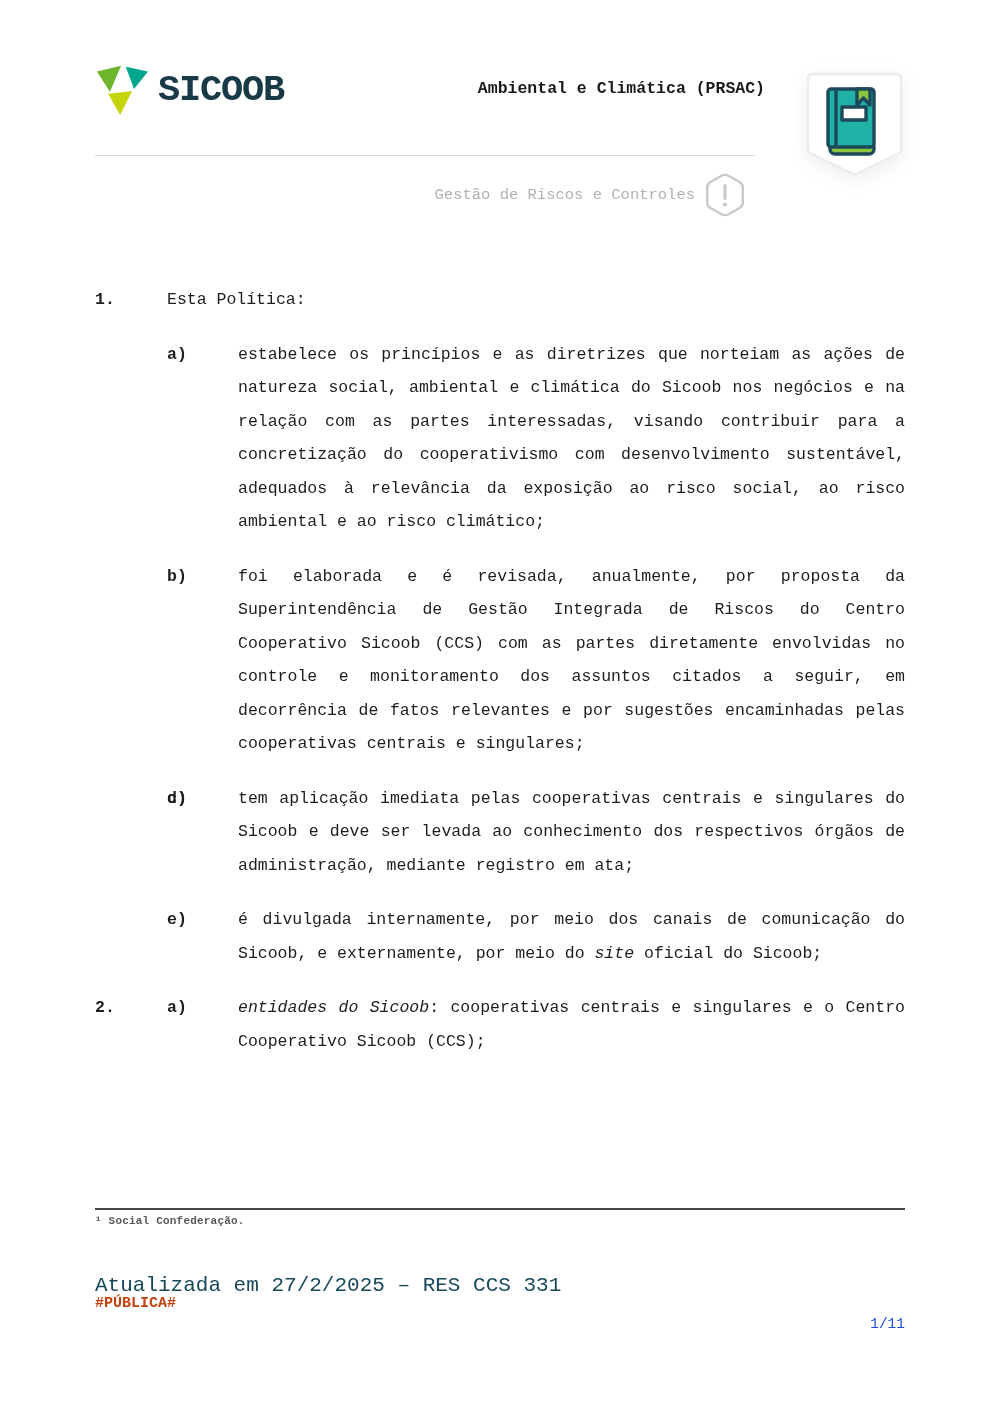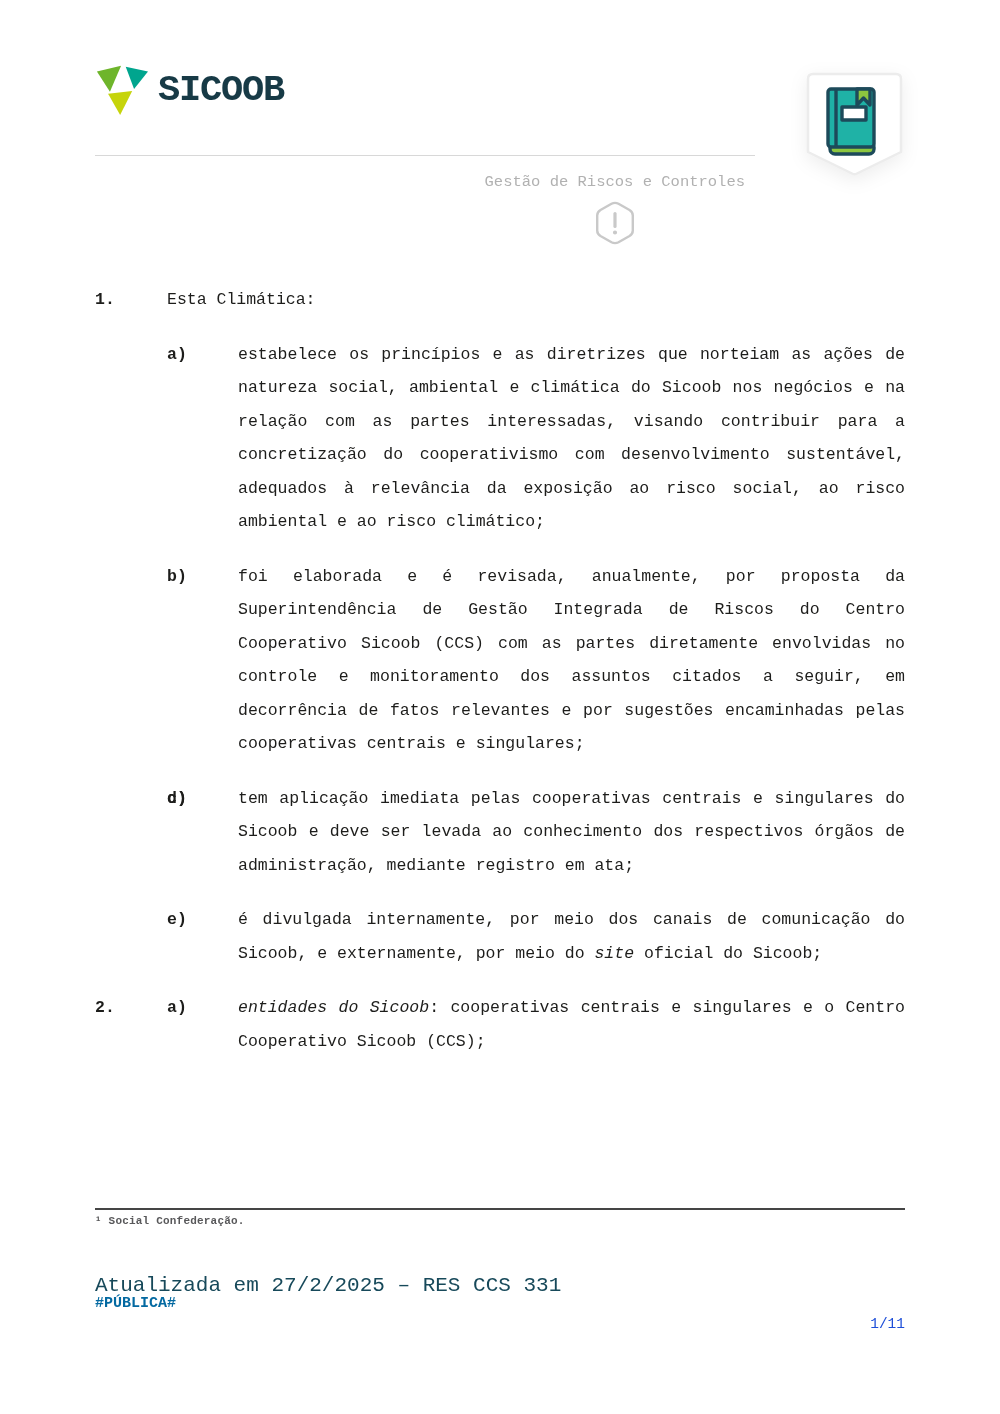--- a/index.html
+++ b/index.html
@@ -20,21 +20,21 @@
   .doc-title {
     position:absolute; right:235px; top:72px; text-align:right;
     font-size:16.5px; font-weight:700; color:#1a1a18; line-height:25px;
   }
   .header-rule {
     position:absolute; left:95px; top:151px; width:660px; height:0;
     border-top:1.5px solid #d8d8d8;
   }
   .category {
     position:absolute; right:255px; top:169px; display:flex; align-items:center; gap:10px;
-    color:#b1b1b1; font-size:15.5px;flex-direction:column;
+    color:#b1b1b1; font-size:15.5px;
   }
   .category svg { display:block; }
 
   
   .badge {
     position:absolute; left:806px; top:68px; width:97px; height:106px;
     filter:drop-shadow(0 5px 9px rgba(0,0,0,0.07));
   }
 
   
@@ -55,21 +55,21 @@
     border-top:2px solid #454545;
   }
   .footnote {
     position:absolute; left:95px; top:1211px;
     font-size:11px; font-weight:700; color:#58585a; letter-spacing:0.2px;
   }
 
   
   .footer-class {
     position:absolute; left:95px; top:1291px;
-    font-size:15px; font-weight:700; color:#0369a1;
+    font-size:15px; font-weight:700; color:#c2410c;
   }
   .footer-updated {
     position:absolute; left:95px; top:1270px;
     font-size:21px; color:#17495a;
   }
   .footer-page {
     position:absolute; right:95px; top:1312px;
     font-size:14.5px; color:#1d4ed8;
   }
 </style>
@@ -83,20 +83,21 @@
       <svg width="54" height="52" viewBox="0 0 58 56" aria-hidden="true">
         <polygon points="2,8 28,2 16,30" fill="#6eb52b"></polygon>
         <polygon points="33,3 57,8 42,27" fill="#00a58e"></polygon>
         <polygon points="14,32 40,29 27,55" fill="#c6d40b"></polygon>
       </svg>
     </span>
     <span class="wordmark">SICOOB</span>
   </div>
 
   <div class="doc-title">
+    <div>Ambiental e Climática (PRSAC)</div>
   </div>
 
   <div class="header-rule"></div>
 
   <div class="category">
     <span>Gestão de Riscos e Controles</span>
     <span>
       <svg width="40" height="44" viewBox="0 0 40 44" fill="none" stroke="#c9c9c9" stroke-width="2.4" stroke-linejoin="round" stroke-linecap="round">
         <path d="M16.5 2.8 Q20 1 23.5 2.8 L34.5 9 Q37.8 11 37.8 14.6 V29.4 Q37.8 33 34.5 35 L23.5 41.2 Q20 43 16.5 41.2 L5.5 35 Q2.2 33 2.2 29.4 V14.6 Q2.2 11 5.5 9 Z"></path>
         <line x1="20" y1="12.5" x2="20" y2="25.5" stroke-width="3.2"></line>
@@ -112,21 +113,21 @@
         <rect x="24" y="70" width="44" height="12" rx="5" fill="#8cc63f"></rect>
         <rect x="22" y="17" width="46" height="58" rx="3" fill="#1fb2a6"></rect>
         <line x1="30" y1="17" x2="30" y2="75"></line>
         <rect x="36" y="35" width="24" height="13" fill="#ffffff"></rect>
         <polygon points="51,17 64,17 64,33 57.5,26 51,33" fill="#8cc63f"></polygon>
       </g>
     </svg>
   </div>
 
   <div class="doc-body" id="paragraphs">
-      <div class="para l1"><span class="marker">1.</span><span><span>Esta Climática:</span></span></div>
+      <div class="para l1"><span class="marker">1.</span><span><span>Esta Política:</span></span></div>
       <div class="para l2"><span class="marker">a)</span><span><span>estabelece os princípios e as diretrizes que norteiam as ações de natureza social, ambiental e climática do Sicoob nos negócios e na relação com as partes interessadas, visando contribuir para a concretização do cooperativismo com desenvolvimento sustentável, adequados à relevância da exposição ao risco social, ao risco ambiental e ao risco climático;</span></span></div>
       <div class="para l2"><span class="marker">b)</span><span><span>foi elaborada e é revisada, anualmente, por proposta da Superintendência de Gestão Integrada de Riscos do Centro Cooperativo Sicoob (CCS) com as partes diretamente envolvidas no controle e monitoramento dos assuntos citados a seguir, em decorrência de fatos relevantes e por sugestões encaminhadas pelas cooperativas centrais e singulares;</span></span></div>
       <div class="para l2"><span class="marker">c)</span></div>
       <div class="para l2"><span class="marker">d)</span><span><span>tem aplicação imediata pelas cooperativas centrais e singulares do Sicoob e deve ser levada ao conhecimento dos respectivos órgãos de administração, mediante registro em ata;</span></span></div>
       <div class="para l2"><span class="marker">e)</span><span><span>é divulgada internamente, por meio dos canais de comunicação do Sicoob, e externamente, por meio do </span><em>site</em><span> oficial do Sicoob;</span></span></div>
       <div class="para l1"><span class="marker">2.</span></div>
       <div class="para l2"><span class="marker">a)</span><span><em>entidades do Sicoob</em><span>: cooperativas centrais e singulares e o Centro Cooperativo Sicoob (CCS);</span></span></div>
     </div>
 
   <div class="footnote-rule"></div>

